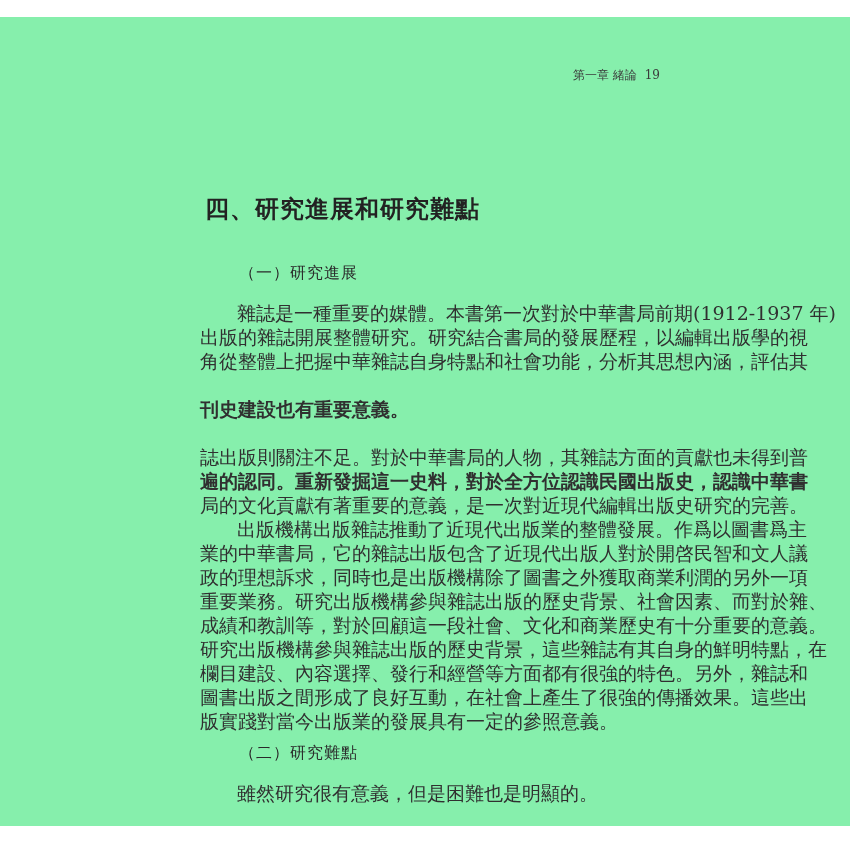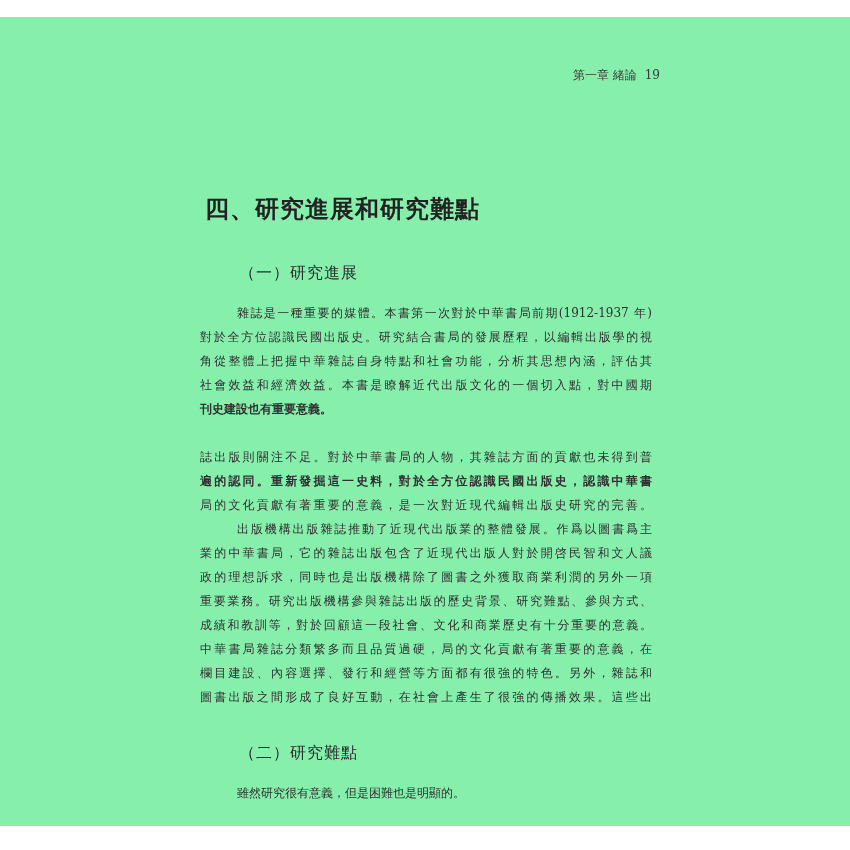--- a/index.html
+++ b/index.html
@@ -6,54 +6,54 @@
   body { width: 850px; height: 850px; position: relative; overflow: hidden;
          font-family: "DejaVu Serif", "Liberation Serif", serif; color: #2a2a2a; }
   .page { position: absolute; left: 0; top: 17px; width: 850px; height: 809px; background: #86efac; }
   .running-head { position: absolute; top: 50px; left: 560px; width: 100px; text-align: right;
                   font-size: 12px; color: #3a3a3a; white-space: nowrap; }
   .running-head span + span { margin-left: 8px; }
   .section-title { position: absolute; left: 205px; top: 176px; font-size: 24px; font-weight: bold;
                    color: #222; letter-spacing: 1px; white-space: nowrap;
                    font-family: "DejaVu Sans", "Liberation Sans", sans-serif; }
   .sub-title { position: absolute; left: 196px; font-size: 16px; color: #2a2a2a; white-space: nowrap; letter-spacing: 1px; margin-left: 43px; }
-  .line { position: absolute; left: 200px; width: 452px; font-size: 12px; line-height: 20px;
+  .line { position: absolute; left: 200px; width: 452px; font-size: 19px; line-height: 20px;
           white-space: nowrap; text-align: justify; text-align-last: justify; color: #303030; letter-spacing: 0; }
   .line.first { left: 237px; width: 415px; }
   .line.last { text-align-last: left; }
 </style>
 </head>
 <body>
 
 <div class="page">
 
   <div class="running-head">
     <span>第一章 緒論</span><span>19</span>
   </div>
 
   <div class="section-title">四、研究進展和研究難點</div>
 
   <div class="sub-title" style="top:246px;">（一）研究進展</div>
 
   <div class="line first" style="top:286px;">雜誌是一種重要的媒體。本書第一次對於中華書局前期(1912-1937 年)</div>
-  <div class="line" style="top:310px;">對於全方位認識民國出版史。研究結合書局的發展歷程，以編輯出版學的視</div>
+  <div class="line" style="top:310px;">出版的雜誌開展整體研究。研究結合書局的發展歷程，以編輯出版學的視</div>
   <div class="line" style="top:334px;">角從整體上把握中華雜誌自身特點和社會功能，分析其思想內涵，評估其</div>
-  <div class="line" style="top:358px;">社會效益和經濟效益。本書是瞭解近代出版文化的一個切入點，對中國期</div>
   <div class="line last" style="top:382px;font-weight:bold;">刊史建設也有重要意義。</div>
 
   <div class="line" style="top:430px;">誌出版則關注不足。對於中華書局的人物，其雜誌方面的貢獻也未得到普</div>
   <div class="line" style="top:454px;font-weight:bold;">遍的認同。重新發掘這一史料，對於全方位認識民國出版史，認識中華書</div>
   <div class="line first" style="top:502px;">出版機構出版雜誌推動了近現代出版業的整體發展。作爲以圖書爲主</div>
 
   <div class="line" style="top:478px;">局的文化貢獻有著重要的意義，是一次對近現代編輯出版史研究的完善。</div>
   <div class="line" style="top:526px;">業的中華書局，它的雜誌出版包含了近現代出版人對於開啓民智和文人議</div>
   <div class="line" style="top:550px;">政的理想訴求，同時也是出版機構除了圖書之外獲取商業利潤的另外一項</div>
-  <div class="line" style="top:574px;">重要業務。研究出版機構參與雜誌出版的歷史背景、研究難點、參與方式、</div>
+  <div class="line" style="top:574px;">重要業務。研究出版機構參與雜誌出版的歷史背景、社會因素、而對於雜、</div>
   <div class="line" style="top:598px;">成績和教訓等，對於回顧這一段社會、文化和商業歷史有十分重要的意義。</div>
-  <div class="line" style="top:622px;">中華書局雜誌分類繁多而且品質過硬，局的文化貢獻有著重要的意義，在</div>
+  <div class="line" style="top:622px;">研究出版機構參與雜誌出版的歷史背景，這些雜誌有其自身的鮮明特點，在</div>
   <div class="line" style="top:646px;">欄目建設、內容選擇、發行和經營等方面都有很強的特色。另外，雜誌和</div>
   <div class="line" style="top:670px;">圖書出版之間形成了良好互動，在社會上產生了很強的傳播效果。這些出</div>
+  <div class="line last" style="top:694px;">版實踐對當今出版業的發展具有一定的參照意義。</div>
 
   <div class="sub-title" style="top:726px;">（二）研究難點</div>
 
   <div class="line first last" style="top:766px;">雖然研究很有意義，但是困難也是明顯的。</div>
 
 </div>
 
 </body></html>

